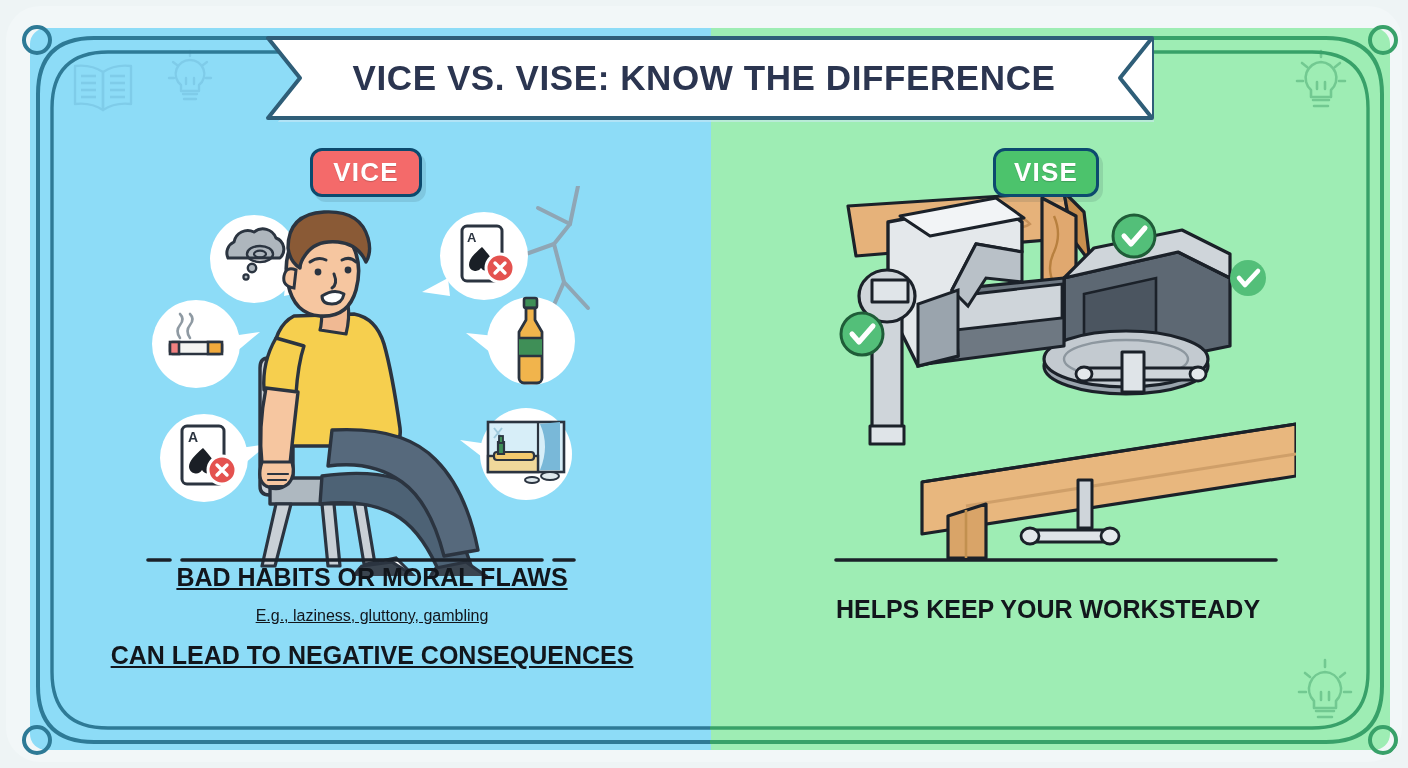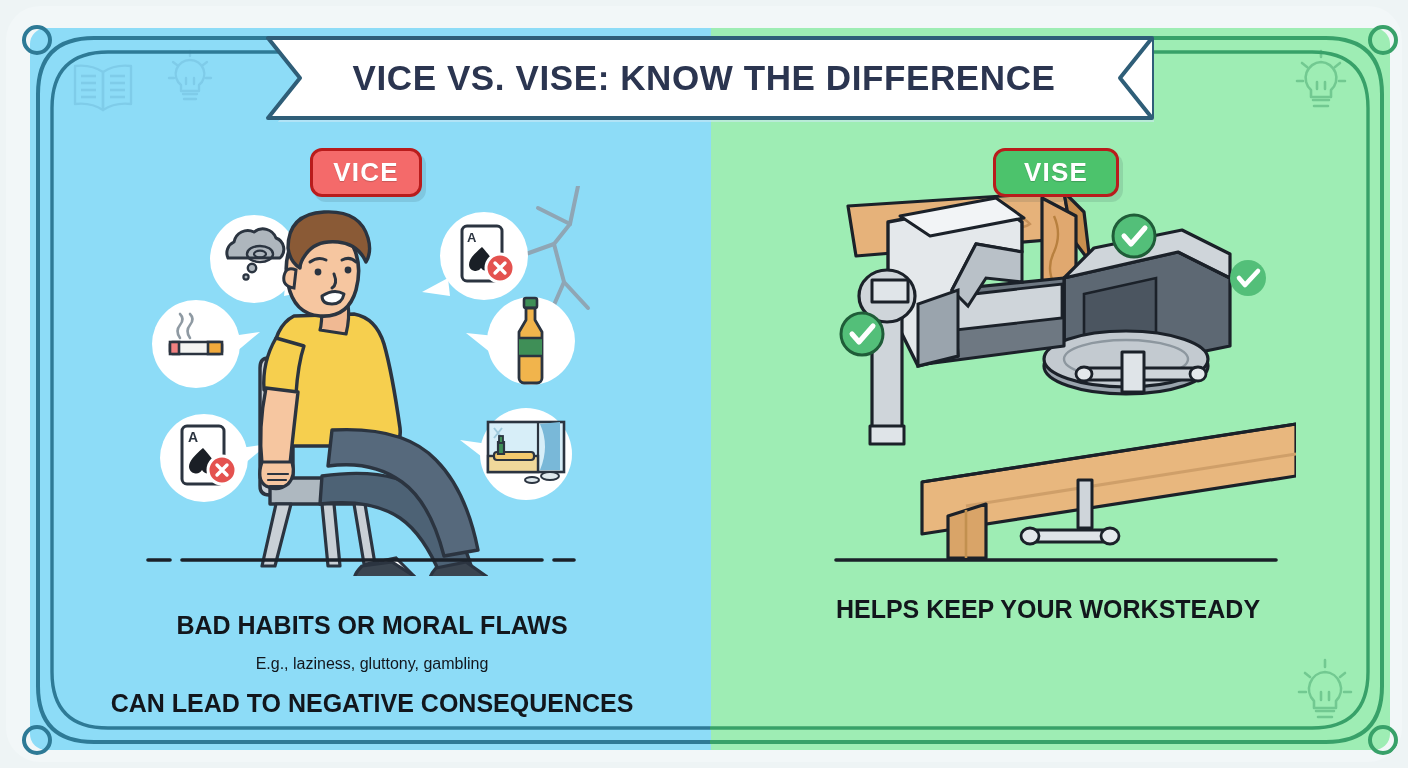--- a/index.html
+++ b/index.html
@@ -54,35 +54,35 @@
     color: #2b3550; white-space: nowrap;
   }
 
   
   .badge {
     position: absolute;
     display: flex; align-items: center; justify-content: center;
     border-radius: 12px;
     font-size: 26px; font-weight: bold; letter-spacing: 1.2px;
     color: #ffffff;
-    border: 3px solid #b91c1c;
+    border: 3px solid #0c4a6e;
     box-shadow: 4px 5px 0 rgba(40,60,70,.13);
     text-shadow: 0 1px 1px rgba(0,0,0,.18);
   }
   .badge-vice { left: 304px;  top: 142px; width: 112px; height: 49px; background: #f46a6a; }
-  .badge-vise { left: 987px;  top: 142px; width: 126px; height: 49px; background: #4cc36c; }
+  .badge-vise { left: 987px;  top: 142px; width: 106px; height: 49px; background: #4cc36c; }
 
   
   .illus { position: absolute; }
   .illus-left  { left: 120px; top: 180px; width: 470px; height: 390px; }
   .illus-right { left: 820px; top: 180px; width: 470px; height: 390px; }
 
   
   .caption { position: absolute; width: 640px; text-align: center; color: #12161c; }
-  .caption-left  { left: 46px;  top: 600px; }
+  .caption-left  { left: 46px;  top: 552px; text-decoration: underline; }
   .caption-right { left: 722px; top: 584px; }
   .cap-strong { font-size: 25px; font-weight: bold; line-height: 38px; white-space: nowrap; }
   .cap-normal { font-size: 16px; font-weight: normal; line-height: 40px; white-space: nowrap; }
 </style>
 </head>
 <body>
 
 <div id="stage">
   <div class="plate">
 

